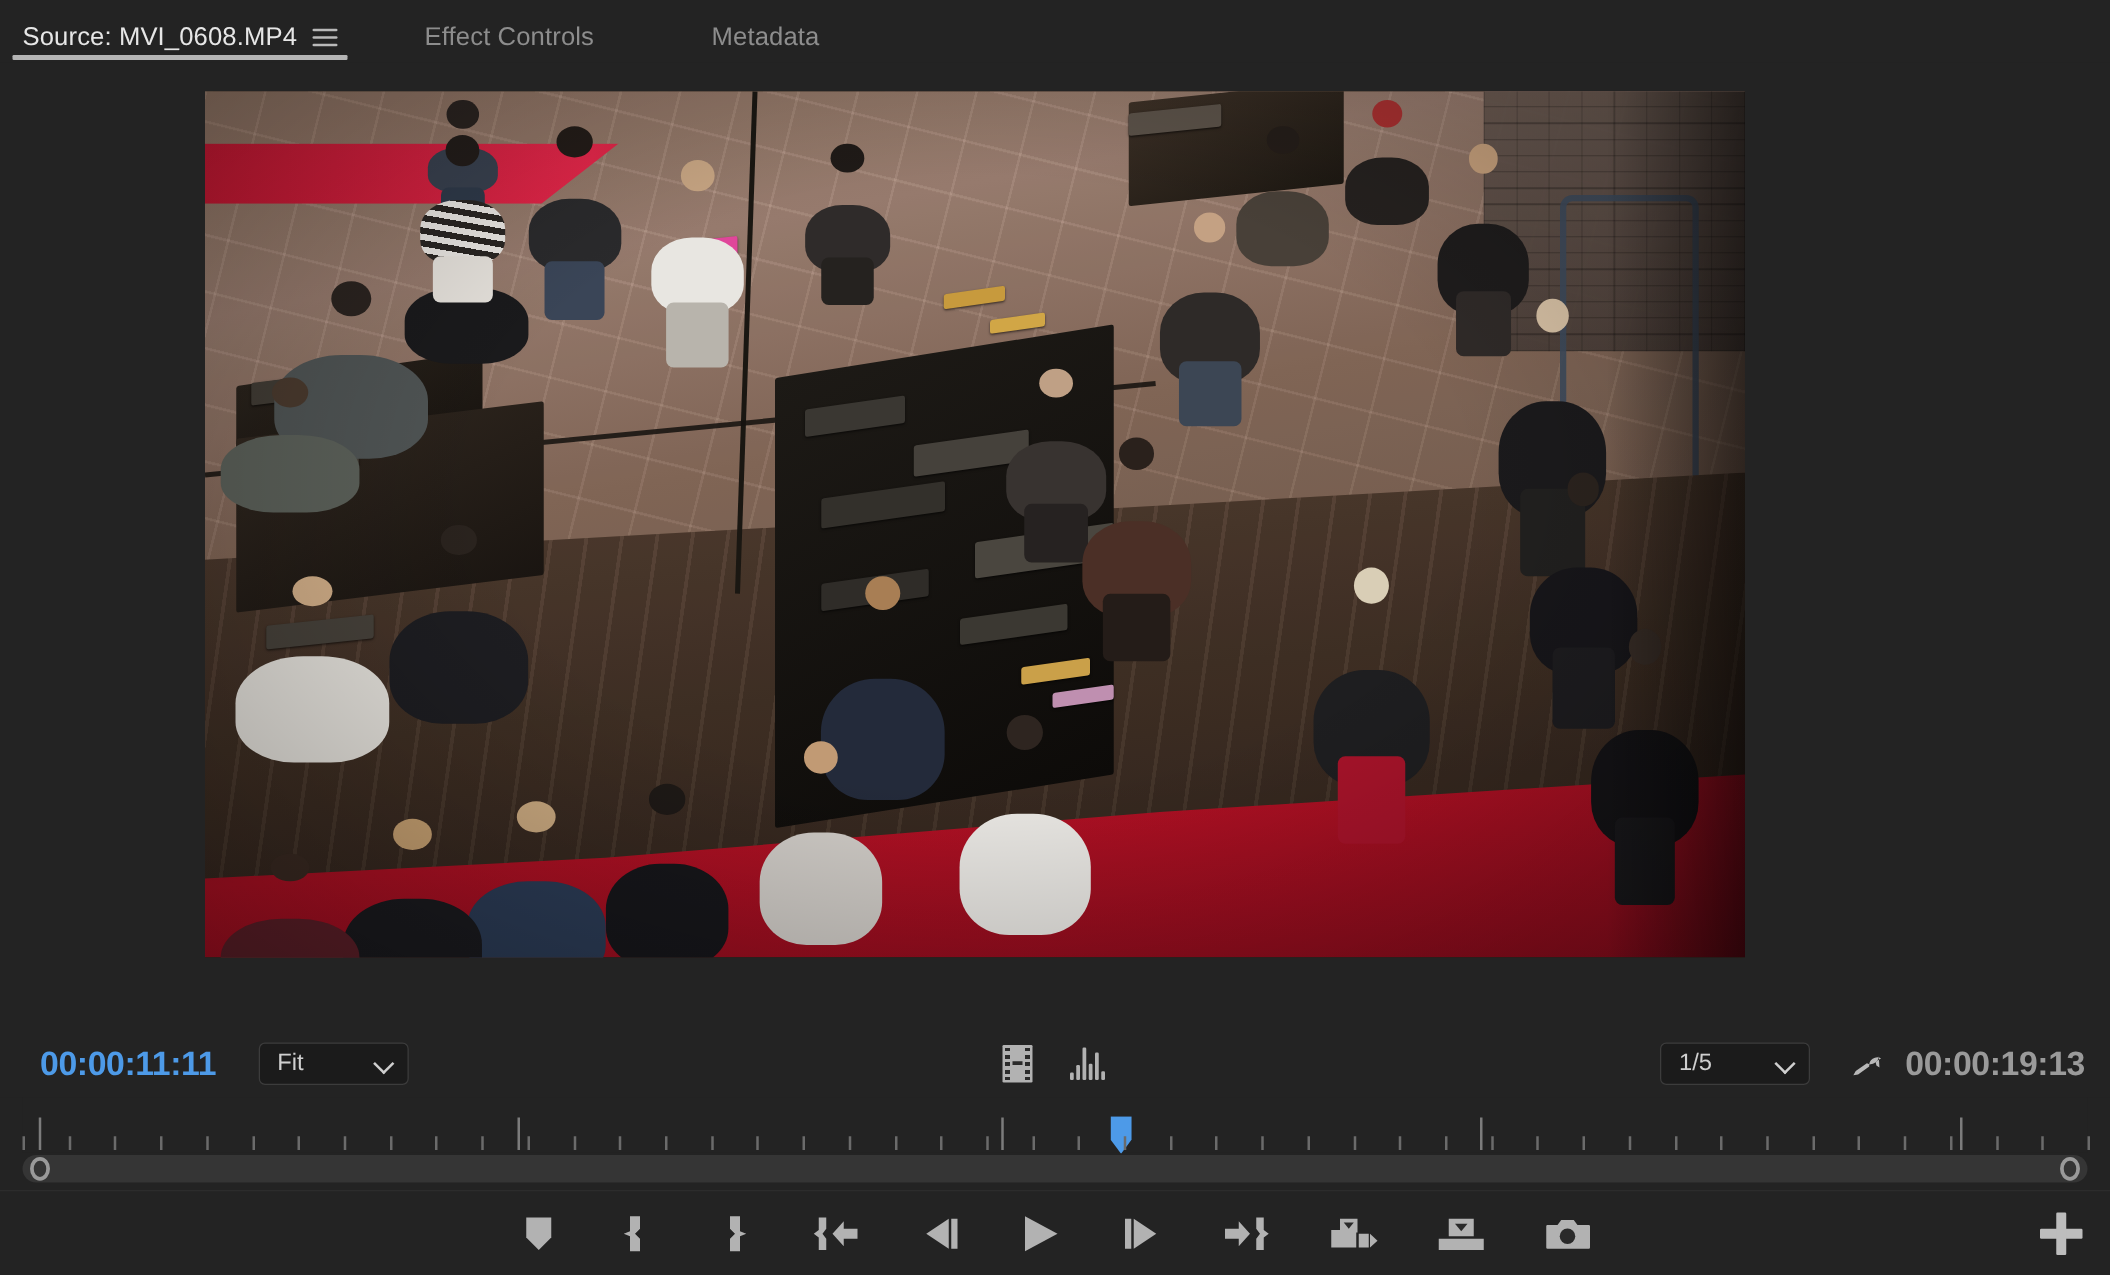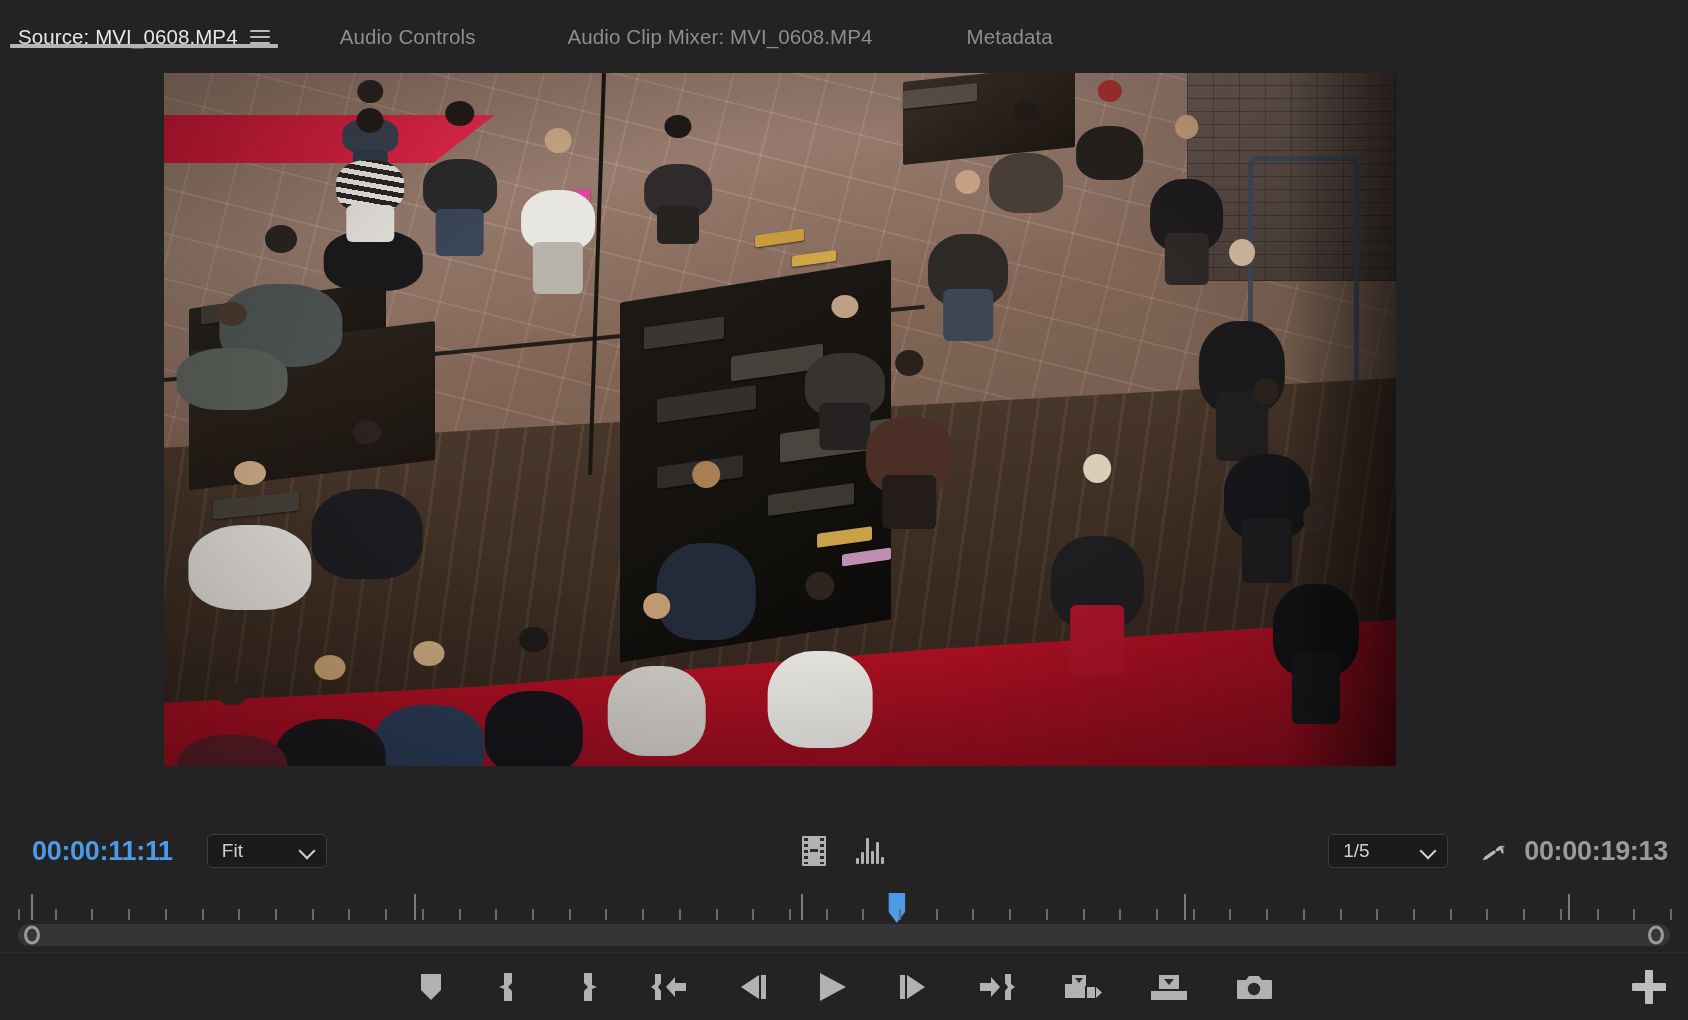--- a/index.html
+++ b/index.html
@@ -30,21 +30,21 @@
     background: #232323;
     display: flex;
     align-items: flex-start;
     padding-top: 10px;
   }
 
   .tab {
     position: relative;
     height: 40px;
     display: flex;
-    align-items: flex-end;
+    align-items: center;
     gap: 12px;
     padding: 0 18px;
     cursor: pointer;
     white-space: nowrap;
   }
 
   .tab-label {
     font-size: 20.5px;
     color: #8d8d8d;
     line-height: 26px;
@@ -459,26 +459,23 @@
     <div class="tab active">
       <span class="tab-label">Source: MVI_0608.MP4</span>
       <span class="hamburger">
         <span></span>
           <span></span>
           <span></span>
       </span>
     </div>
 
     <div class="tab" style="margin-left:34px">
-      <span class="tab-label">Audio Controls</span>
-    </div>
-
-    <div class="tab" style="margin-left:56px">
-      <span class="tab-label">Audio Clip Mixer: MVI_0608.MP4</span>
-    </div>
+      <span class="tab-label">Effect Controls</span>
+    </div>
+
 
     <div class="tab" style="margin-left:58px">
       <span class="tab-label">Metadata</span>
     </div>
   </div>
 
   <div class="stage">
     <div class="video-frame">
 
       <div class="vf-layer">

